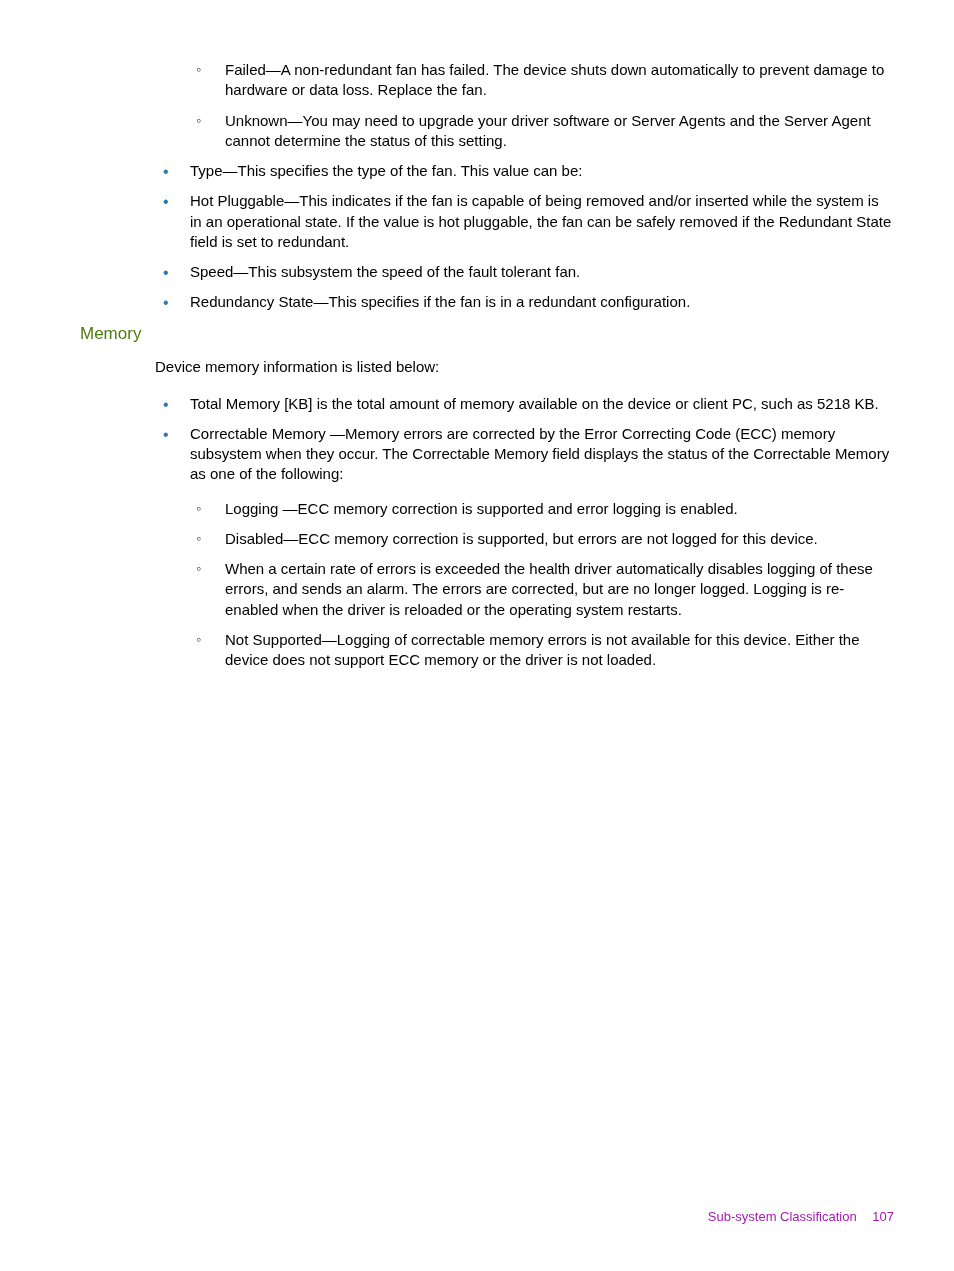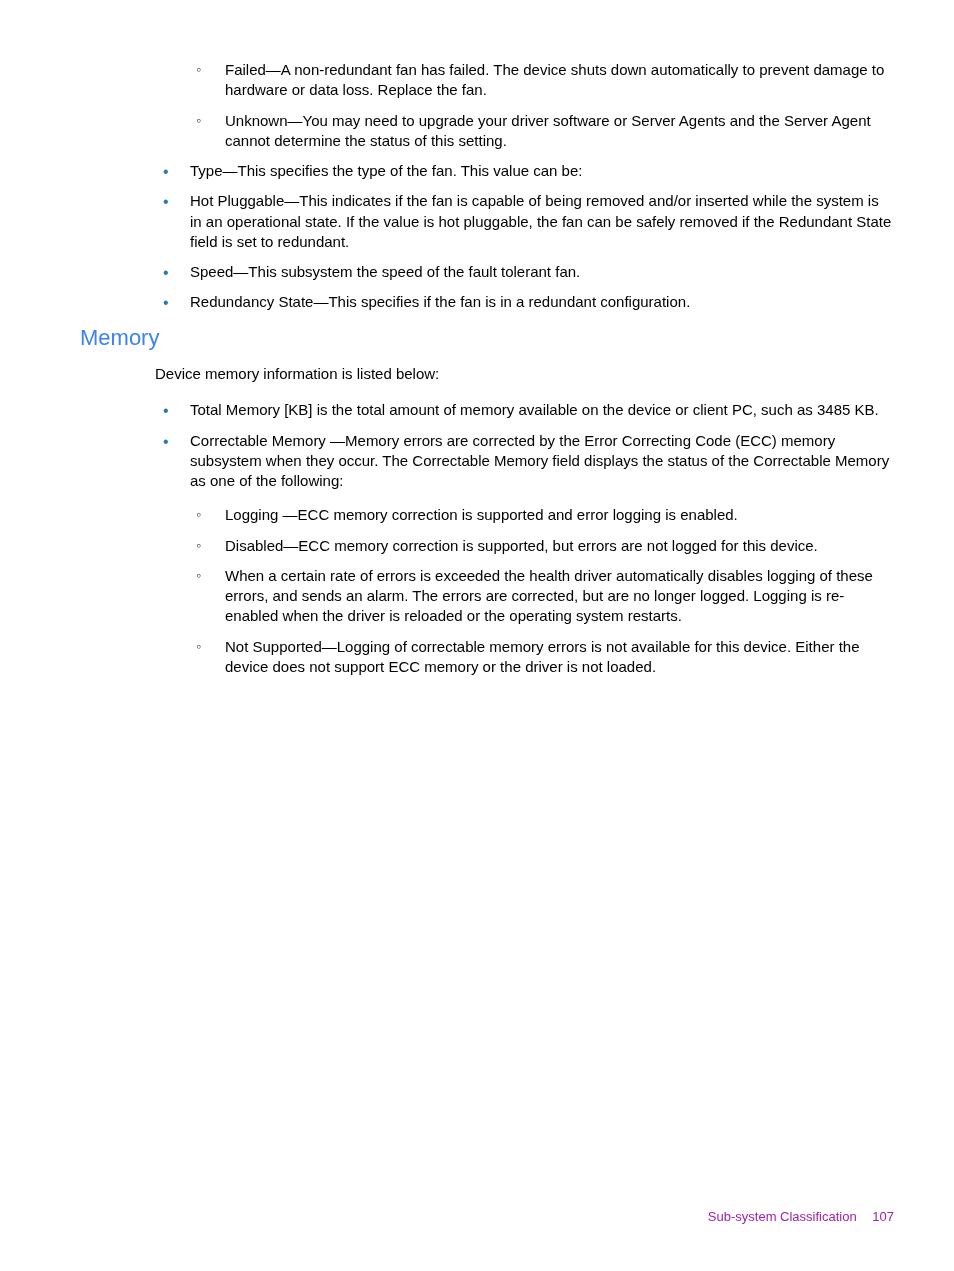--- a/index.html
+++ b/index.html
@@ -54,23 +54,23 @@
       left: 6px;
       top: 0;
       color: #333;
       font-size: 14px;
     }
     .nested {
       margin-left: 35px;
       margin-top: 0;
     }
     h2.section-heading {
-      font-size: 22px;
+      font-size: 17px;
       font-weight: normal;
-      color: #3b82f6;
+      color: #4d7c0f;
       margin-bottom: 12px;
       margin-left: 0;
     }
     .intro {
       margin-bottom: 16px;
     }
     .footer {
       position: absolute;
       bottom: 45px;
       right: 60px;
@@ -99,21 +99,21 @@
   </ul>
 
 </div>
 
 <h2 class="section-heading">Memory</h2>
 
 <div class="content">
   <p class="intro">Device memory information is listed below:</p>
 
   <ul class="bullet">
-    <li>Total Memory [KB] is the total amount of memory available on the device or client PC, such as 3485 KB.</li>
+    <li>Total Memory [KB] is the total amount of memory available on the device or client PC, such as 5218 KB.</li>
     <li>
       <span>Correctable Memory —Memory errors are corrected by the Error Correcting Code (ECC) memory subsystem when they occur. The Correctable Memory field displays the status of the Correctable Memory as one of the following:</span>
       <ul class="circle" style="margin-top:14px;">
         <li>Logging —ECC memory correction is supported and error logging is enabled.</li>
         <li>Disabled—ECC memory correction is supported, but errors are not logged for this device.</li>
         <li>When a certain rate of errors is exceeded the health driver automatically disables logging of these errors, and sends an alarm. The errors are corrected, but are no longer logged. Logging is re-enabled when the driver is reloaded or the operating system restarts.</li>
         <li>Not Supported—Logging of correctable memory errors is not available for this device. Either the device does not support ECC memory or the driver is not loaded.</li>
       </ul>
     </li>
   </ul>

